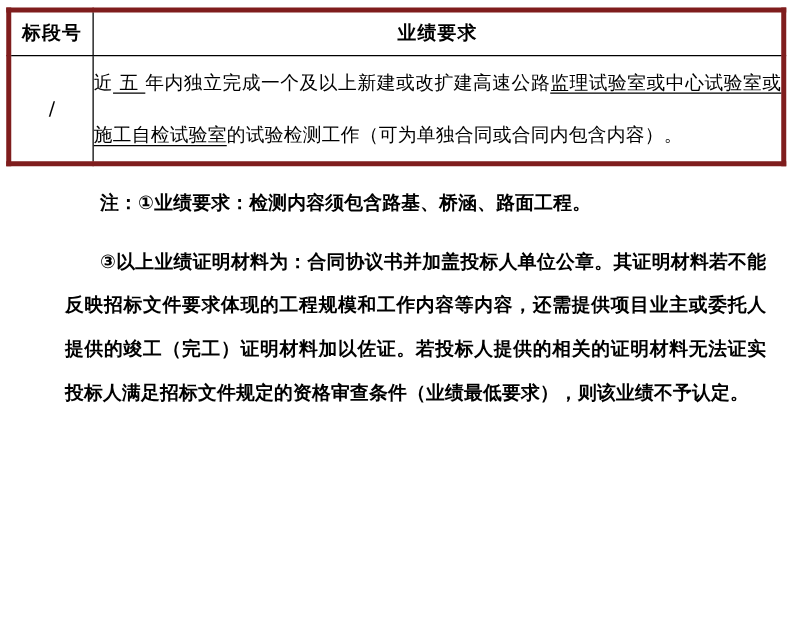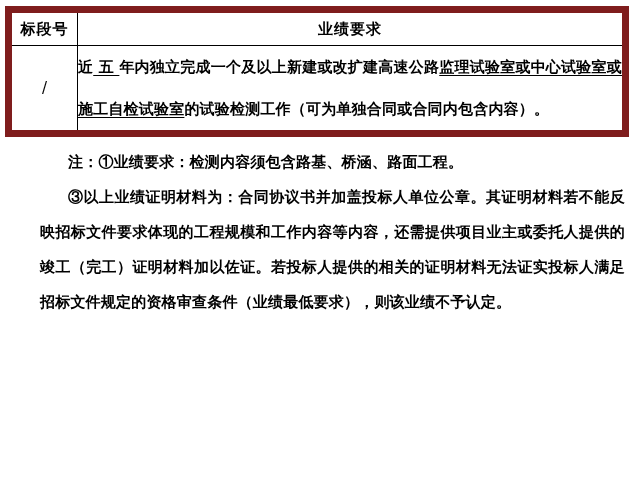--- a/index.html
+++ b/index.html
@@ -24,21 +24,21 @@
     font-size: 15px;
     font-weight: bold;
     line-height: 19px;
     letter-spacing: 0.5px;
   }
   table.perf-table {
     border-collapse: collapse;
     table-layout: fixed;
     width: 624px;
     margin: 6px 0 0 5px;
-    border: 7px solid #7f1d1d;
+    border: 4px solid #7f1d1d;
   }
   table.perf-table th,
   table.perf-table td {
     border: 1px solid #000;
     padding: 0;
   }
   th.col-section {
     width: 65px;
   }
   tr.header-row {
@@ -54,43 +54,42 @@
     height: 79px;
   }
   td.cell-section {
     text-align: center;
     vertical-align: middle;
     font-size: 15px;
     font-weight: normal;
   }
   td.cell-req {
     font-size: 15px;
-    font-weight: bold;
+    font-weight: normal;
     line-height: 42px;
     padding: 0 4px;
     text-align: justify;
     vertical-align: middle;
     letter-spacing: 0.2px;
   }
   .u {
     text-decoration: underline;
     text-underline-offset: 3px;
   }
   .notes {
     margin: 8px 9px 0 40px;
     font-size: 15px;
     font-weight: bold;
     line-height: 35px;
     text-align: justify;
     letter-spacing: 0.2px;
   }
   .notes p {
-    margin: 0;
+    margin: 12px;
     text-indent: 28px;
-    font-family: Liberation Serif, serif;
   }
   .notes p.gap {
     margin-top: 4px;
   }
 </style>
 </head>
 <body>
 
 <div class="page">
 

